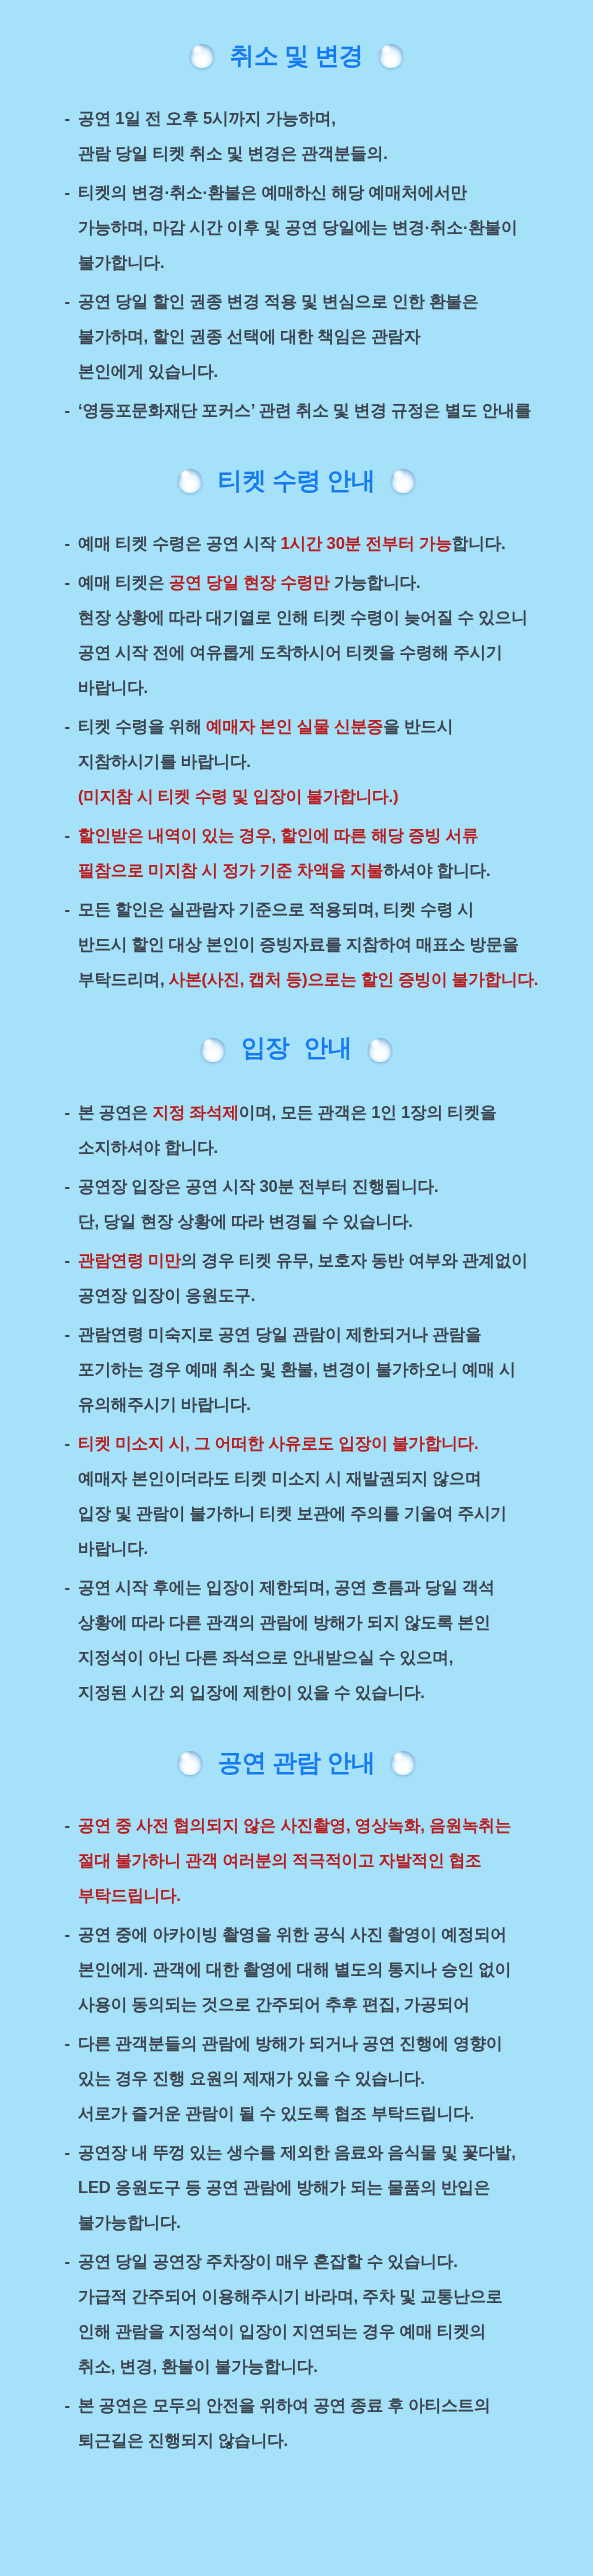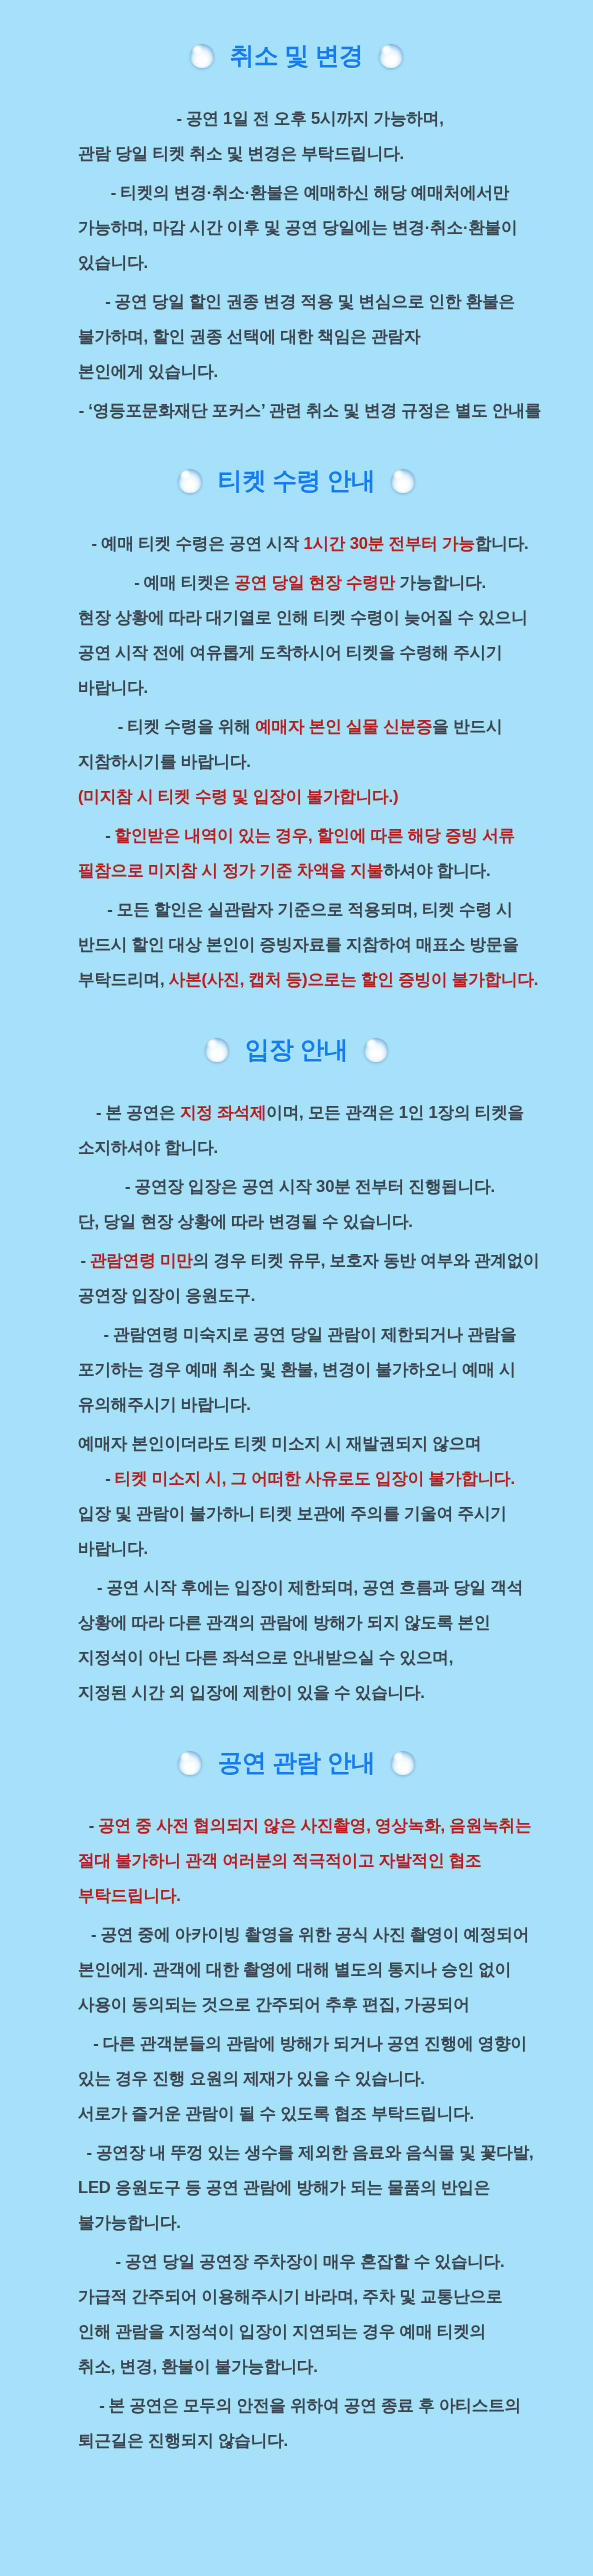--- a/index.html
+++ b/index.html
@@ -48,43 +48,43 @@
   .item{ margin:0 0 4px 0; }
   .line{
     font-size:16.6px;
     line-height:35px;
     font-weight:600;
     color:#3b434d;
     letter-spacing:-0.2px;
     padding-left:13.5px;
     white-space:nowrap;
   }
-  .line.first{ padding-left:0;text-align:center; }
+  .line.first{ padding-left:0; }
   .dash{ display:inline-block; width:13.5px; }
   .hl{ color:#b91c1c; font-weight:800; }
 </style>
 </head>
 <body>
 
 <div class="page">
   <div id="notice-body">
       <div class="section-header first">
         <span class="drop"></span>
         <h2 class="section-title" style="margin: 0px;">취소 및 변경</h2>
         <span class="drop"></span>
       </div>
       <div class="items">
         <div class="item">
           <div class="line first"><span class="dash">-</span><span class="plain">공연 1일 전 오후 5시까지 가능하며,</span></div>
-          <div class="line"><span class="plain">관람 당일 티켓 취소 및 변경은 부탁드립니다.</span></div>
+          <div class="line"><span class="plain">관람 당일 티켓 취소 및 변경은 관객분들의.</span></div>
         </div>
         <div class="item">
           <div class="line first"><span class="dash">-</span><span class="plain">티켓의 변경·취소·환불은 예매하신 해당 예매처에서만</span></div>
           <div class="line"><span class="plain">가능하며, 마감 시간 이후 및 공연 당일에는 변경·취소·환불이</span></div>
-          <div class="line"><span class="plain">있습니다.</span></div>
+          <div class="line"><span class="plain">불가합니다.</span></div>
         </div>
         <div class="item">
           <div class="line first"><span class="dash">-</span><span class="plain">공연 당일 할인 권종 변경 적용 및 변심으로 인한 환불은</span></div>
           <div class="line"><span class="plain">불가하며, 할인 권종 선택에 대한 책임은 관람자</span></div>
           <div class="line"><span class="plain">본인에게 있습니다.</span></div>
         </div>
         <div class="item">
           <div class="line first"><span class="dash">-</span><span class="plain">‘영등포문화재단 포커스’ 관련 취소 및 변경 규정은 별도 안내를</span></div>
         </div>
       </div>
@@ -113,21 +113,21 @@
           <div class="line"><span class="hl">필참으로 미지참 시 정가 기준 차액을 지불</span><span class="plain">하셔야 합니다.</span></div>
         </div>
         <div class="item">
           <div class="line first"><span class="dash">-</span><span class="plain">모든 할인은 실관람자 기준으로 적용되며, 티켓 수령 시</span></div>
           <div class="line"><span class="plain">반드시 할인 대상 본인이 증빙자료를 지참하여 매표소 방문을</span></div>
           <div class="line"><span class="plain">부탁드리며, </span><span class="hl">사본(사진, 캡처 등)으로는 할인 증빙이 불가합니다.</span></div>
         </div>
       </div>
       <div class="section-header">
         <span class="drop"></span>
-        <h2 class="section-title" style="margin: 0px;">입장 안내</h2>
+        <h2 class="section-title" style="margin: 0px; font-family: Liberation Mono, monospace;">입장 안내</h2>
         <span class="drop"></span>
       </div>
       <div class="items">
         <div class="item">
           <div class="line first"><span class="dash">-</span><span class="plain">본 공연은 </span><span class="hl">지정 좌석제</span><span class="plain">이며, 모든 관객은 1인 1장의 티켓을</span></div>
           <div class="line"><span class="plain">소지하셔야 합니다.</span></div>
         </div>
         <div class="item">
           <div class="line first"><span class="dash">-</span><span class="plain">공연장 입장은 공연 시작 30분 전부터 진행됩니다.</span></div>
           <div class="line"><span class="plain">단, 당일 현장 상황에 따라 변경될 수 있습니다.</span></div>
@@ -135,22 +135,22 @@
         <div class="item">
           <div class="line first"><span class="dash">-</span><span class="hl">관람연령 미만</span><span class="plain">의 경우 티켓 유무, 보호자 동반 여부와 관계없이</span></div>
           <div class="line"><span class="plain">공연장 입장이 응원도구.</span></div>
         </div>
         <div class="item">
           <div class="line first"><span class="dash">-</span><span class="plain">관람연령 미숙지로 공연 당일 관람이 제한되거나 관람을</span></div>
           <div class="line"><span class="plain">포기하는 경우 예매 취소 및 환불, 변경이 불가하오니 예매 시</span></div>
           <div class="line"><span class="plain">유의해주시기 바랍니다.</span></div>
         </div>
         <div class="item">
+          <div class="line first"><span class="dash">-</span><span class="hl">티켓 미소지 시, 그 어떠한 사유로도 입장이 불가합니다.</span></div>
           <div class="line"><span class="plain">예매자 본인이더라도 티켓 미소지 시 재발권되지 않으며</span></div>
-          <div class="line first"><span class="dash">-</span><span class="hl">티켓 미소지 시, 그 어떠한 사유로도 입장이 불가합니다.</span></div>
           <div class="line"><span class="plain">입장 및 관람이 불가하니 티켓 보관에 주의를 기울여 주시기</span></div>
           <div class="line"><span class="plain">바랍니다.</span></div>
         </div>
         <div class="item">
           <div class="line first"><span class="dash">-</span><span class="plain">공연 시작 후에는 입장이 제한되며, 공연 흐름과 당일 객석</span></div>
           <div class="line"><span class="plain">상황에 따라 다른 관객의 관람에 방해가 되지 않도록 본인</span></div>
           <div class="line"><span class="plain">지정석이 아닌 다른 좌석으로 안내받으실 수 있으며,</span></div>
           <div class="line"><span class="plain">지정된 시간 외 입장에 제한이 있을 수 있습니다.</span></div>
         </div>
       </div>

